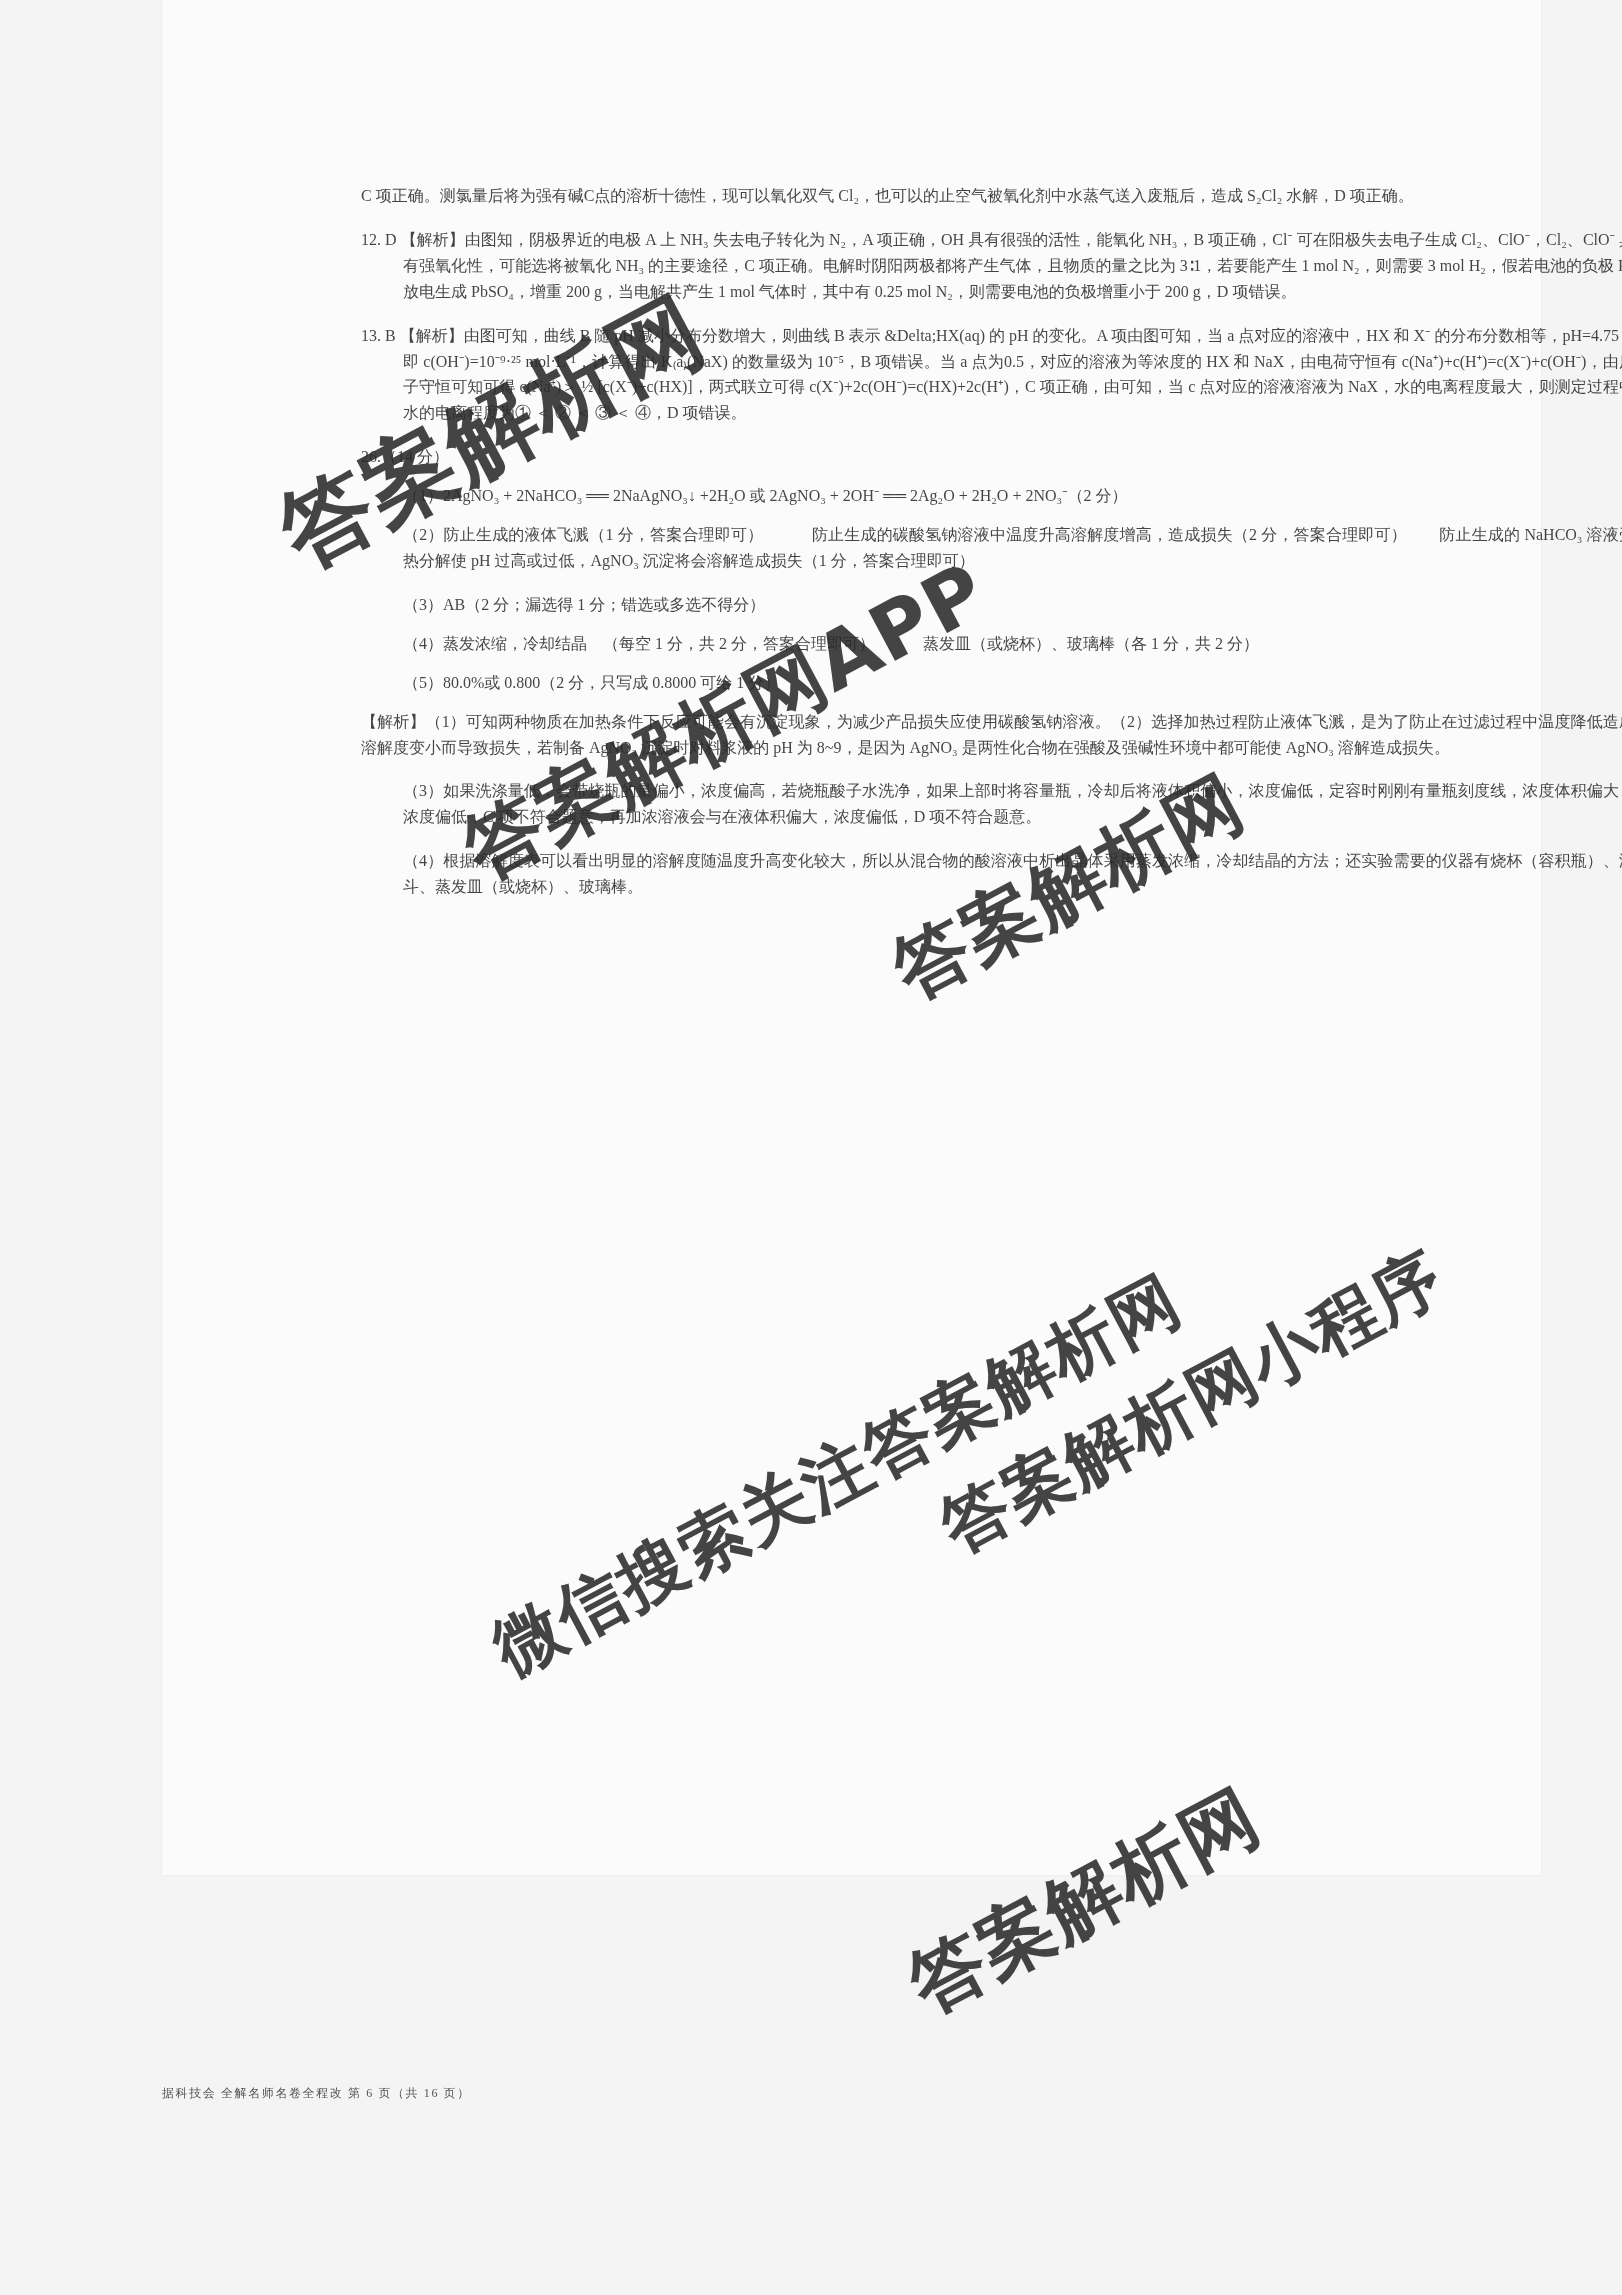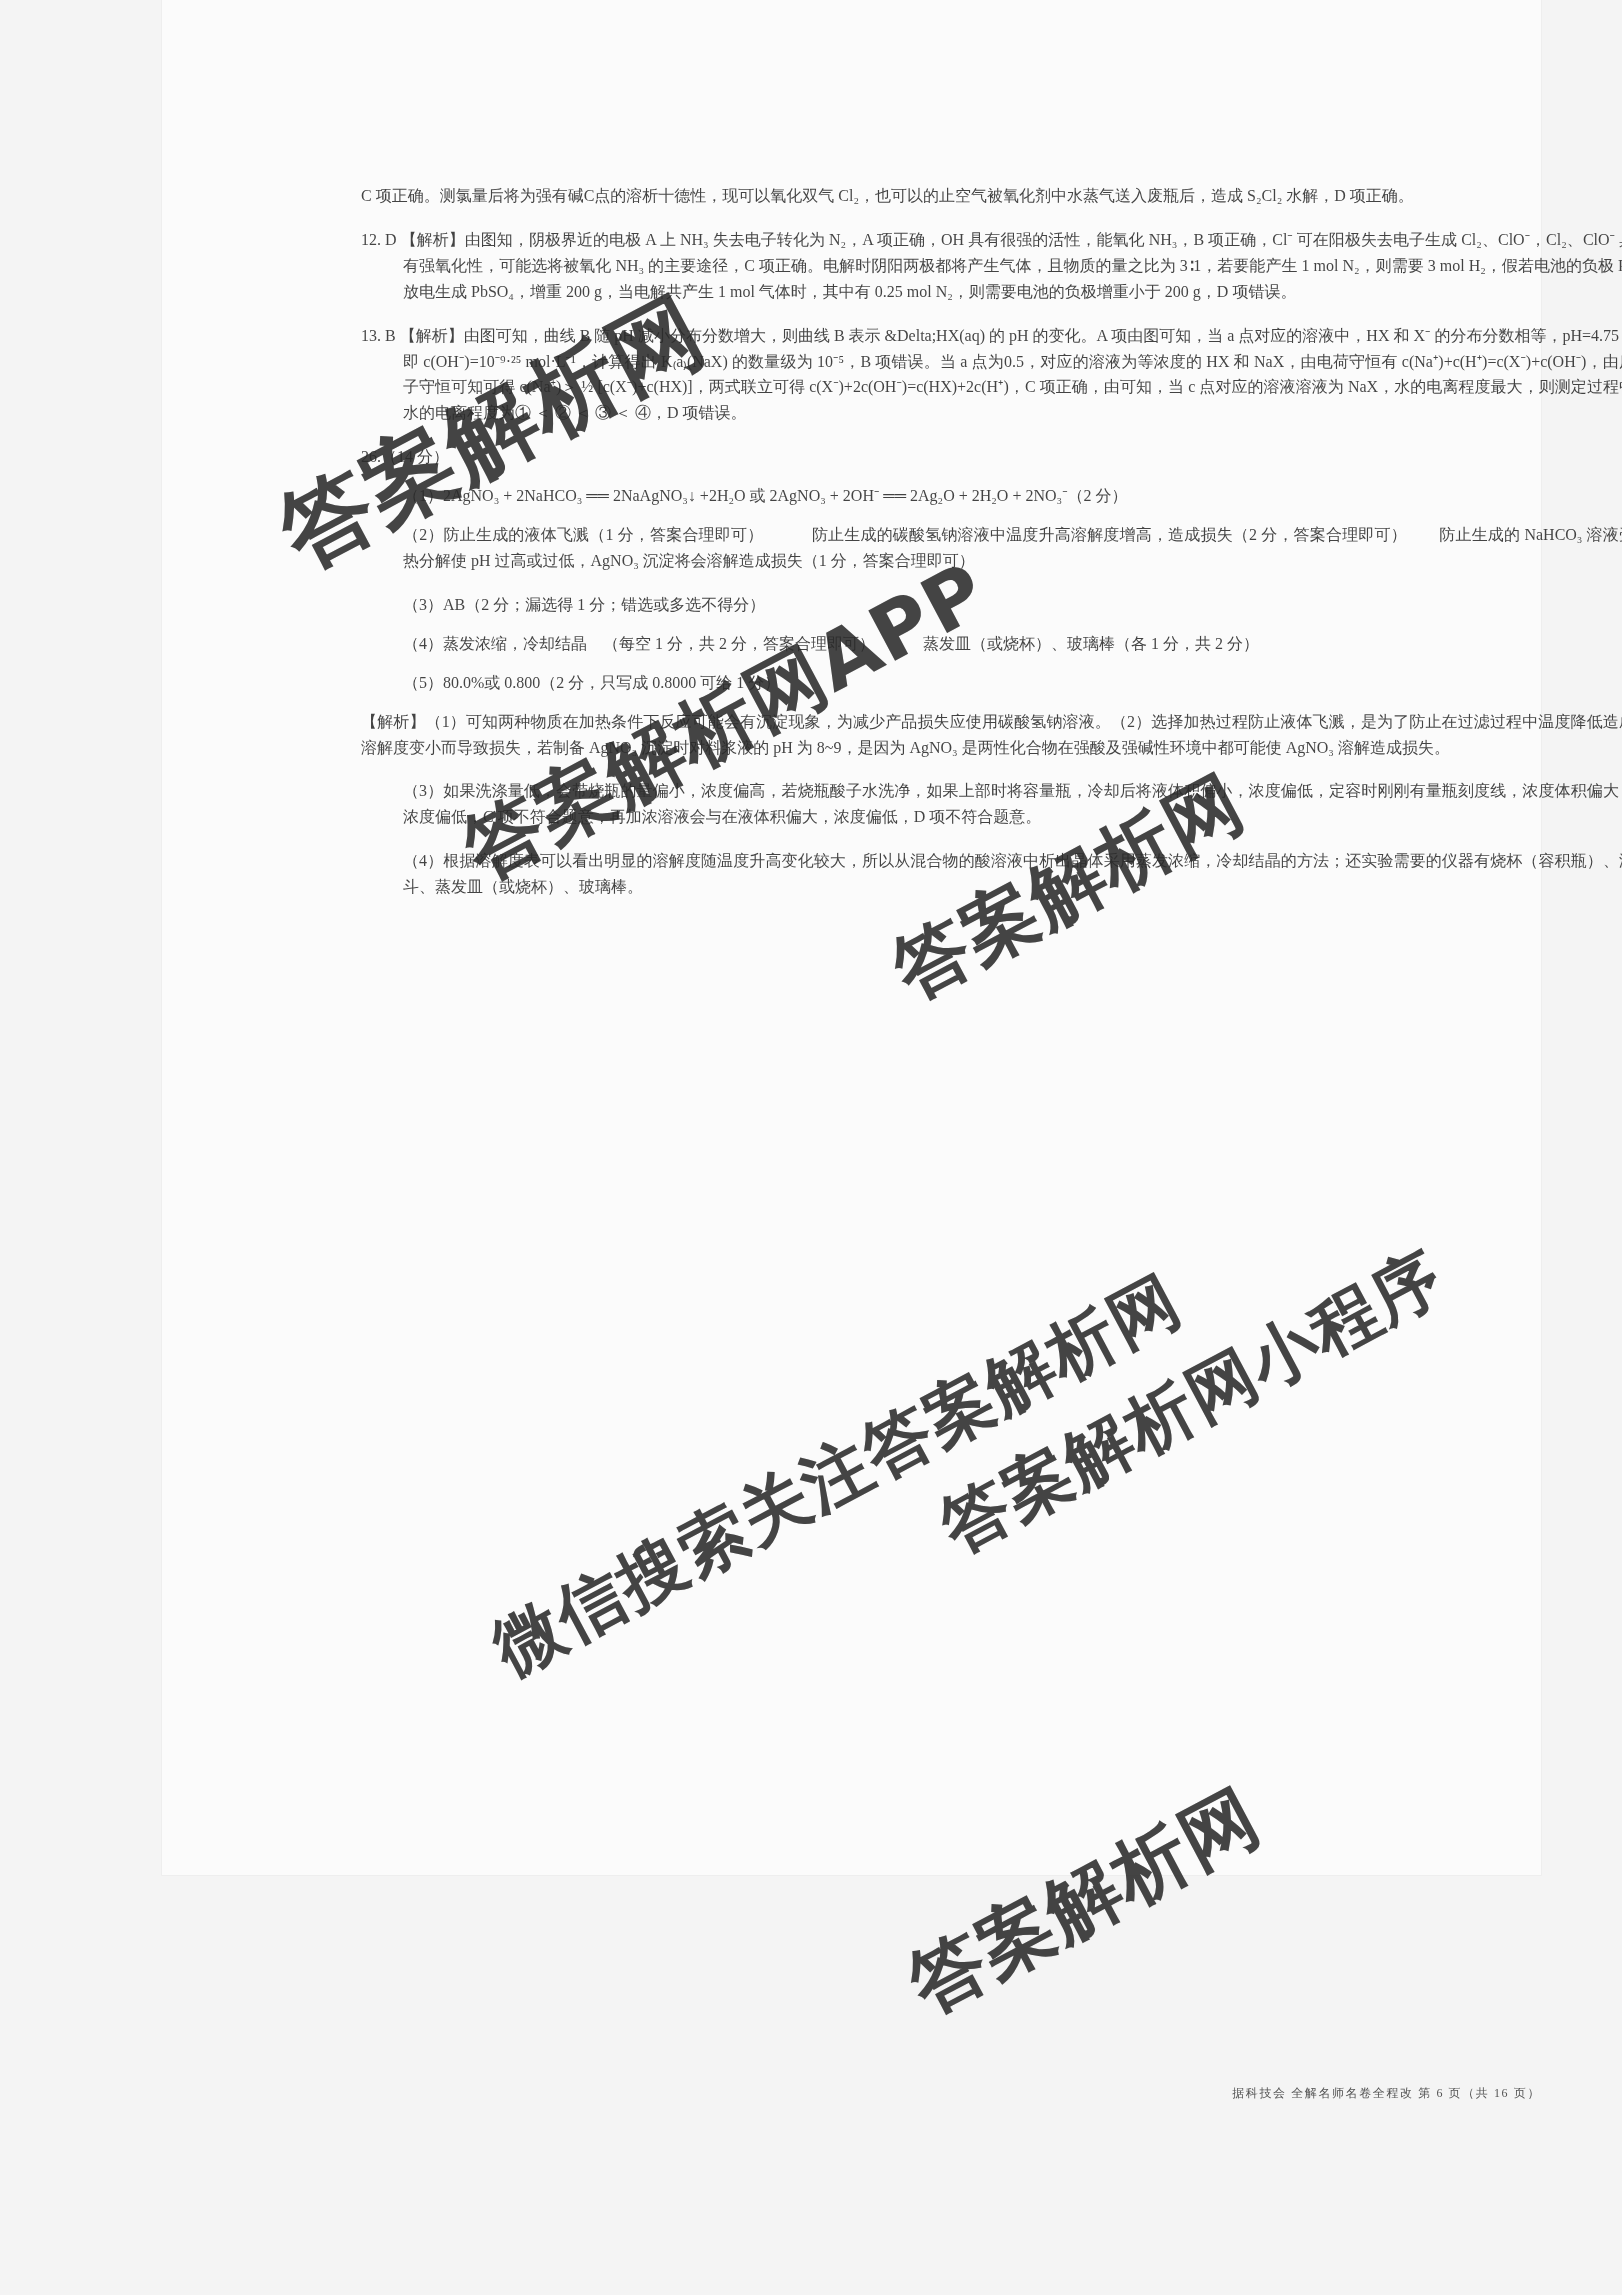--- a/index.html
+++ b/index.html
@@ -47,21 +47,21 @@
   }
   .para.hang { padding-left: 42px; text-indent: -42px; }
   .para.tight { margin-bottom: 13px; }
   .para.sub { padding-left: 42px; }
 
   .footer {
     position: absolute;
     left: 0;
     top: 2085px;
     width: 1379px;
-    text-align: right;
+    text-align: left;
     font-size: 12px;
     color: #2a2a2a;
     letter-spacing: 1.6px;
     filter: blur(0.6px);
     opacity: 0.8;
   }
 
   
   .wm {
     position: absolute;

